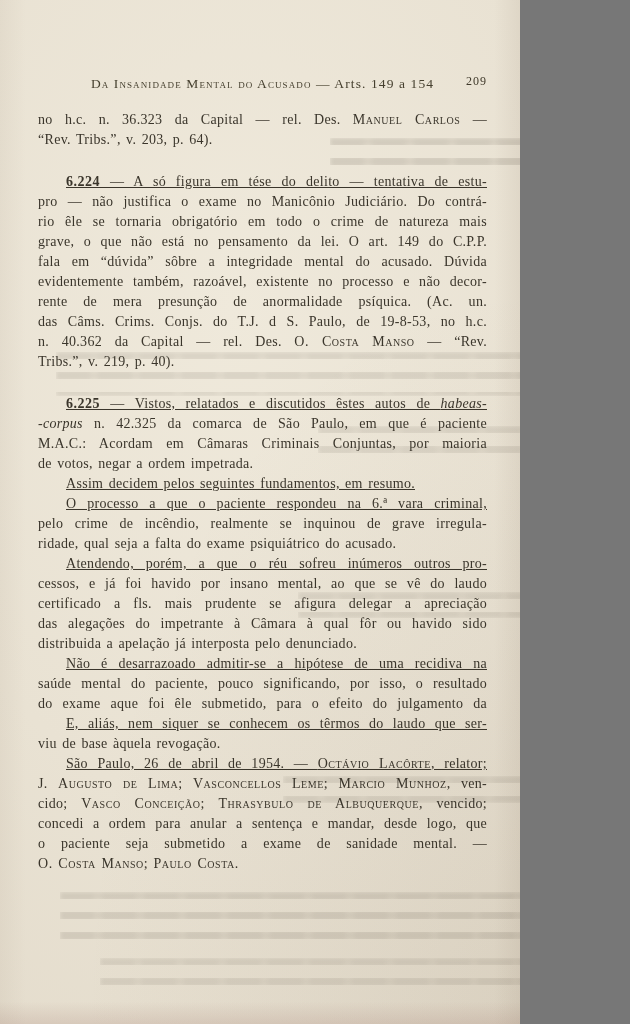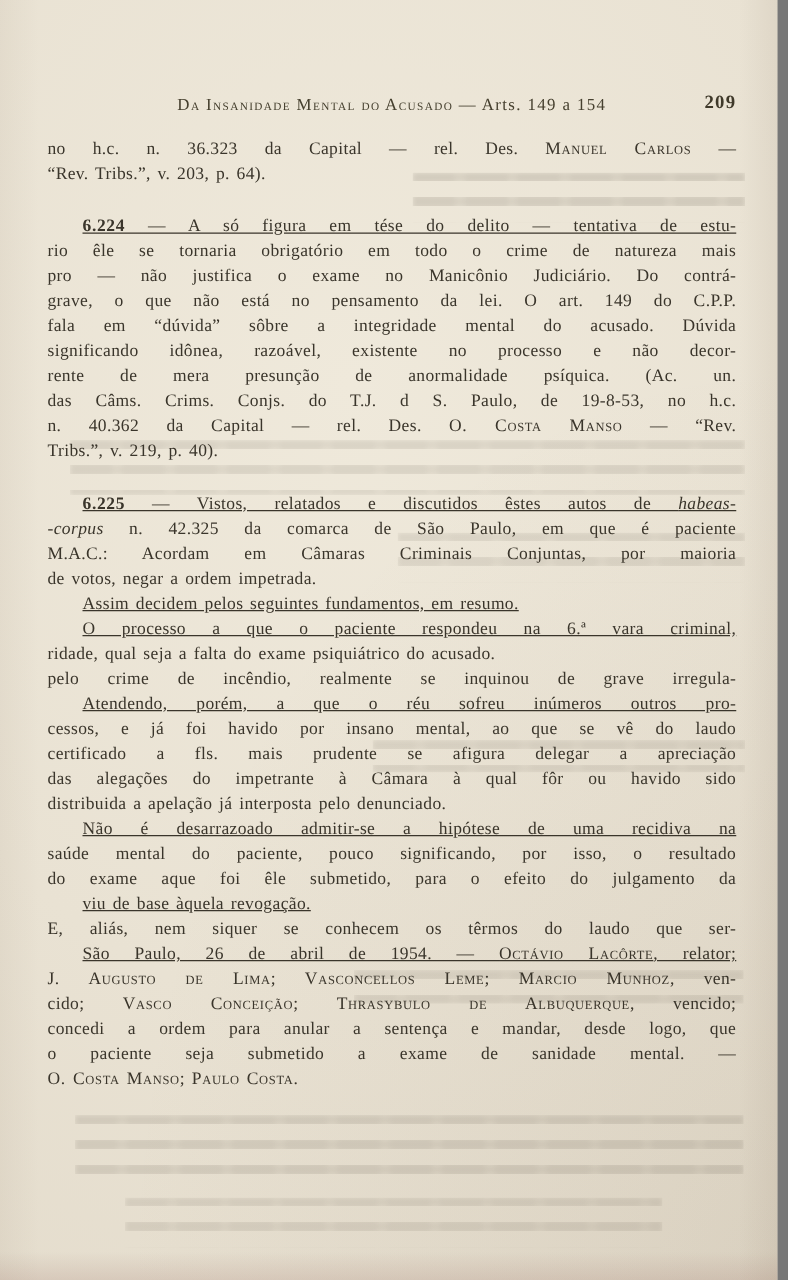--- a/index.html
+++ b/index.html
@@ -1,18 +1,18 @@
 <!DOCTYPE html>
 <html><head>
 <meta charset="utf-8">
 <style>
   html,body { margin:0; padding:0; background:#777; }
   .page {
     position:relative;
-    width:622px; height:1024px;
+    width:520px; height:1024px;
     margin:0;
     background:
       radial-gradient(120% 90% at 45% 30%, #efe9db 0%, #e9e2d3 55%, #e3dbcb 100%);
     font-family:"Liberation Serif","DejaVu Serif",serif;
     color:#3a352b;
     overflow:hidden;
   }
   
   .page::before {
     content:""; position:absolute; inset:0; z-index:0; pointer-events:none;
@@ -27,21 +27,21 @@
     height:18px;
     text-align:center;
     font-size:13.5px;
     letter-spacing:1.1px;
     color:#46402f;
     white-space:nowrap;
   }
   .sc { font-variant:small-caps; }
   .page-number {
     position:absolute; right:0px; top:-2px;
-    font-size:15px; letter-spacing:1px; color:#3f392a;font-weight:bold;
+    font-size:12px; letter-spacing:1px; color:#3f392a;
   }
   .body {
     position:relative; z-index:2;
     margin:16px 33px 0 38px;
     font-size:14px;
     line-height:20px;
     letter-spacing:.3px;
     word-spacing:1.6px;
   }
   .para { margin:0; }
@@ -83,59 +83,59 @@
     <span class="page-number">209</span>
   </div>
 
   <div class="body">
       <div class="para">
         <div class="line"><span class="seg-n">no h.c. n. 36.323 da Capital — rel. Des. </span><span class="seg-sc">Manuel Carlos</span><span class="seg-n"> —</span></div>
         <div class="line last"><span class="seg-n">“Rev. Tribs.”, v. 203, p. 64).</span></div>
       </div>
       <div class="para indent gap">
         <div class="line"><span class="seg-b">6.224</span><span class="seg-n"> — A só figura em tése do delito — tentativa de estu-</span></div>
+        <div class="line"><span class="seg-n">pro — não justifica o exame no Manicônio Judiciário. Do contrá-</span></div>
         <div class="line"><span class="seg-n">rio êle se tornaria obrigatório em todo o crime de natureza mais</span></div>
-        <div class="line"><span class="seg-n">pro — não justifica o exame no Manicônio Judiciário. Do contrá-</span></div>
         <div class="line"><span class="seg-n">grave, o que não está no pensamento da lei. O art. 149 do C.P.P.</span></div>
         <div class="line"><span class="seg-n">fala em “dúvida” sôbre a integridade mental do acusado. Dúvida</span></div>
-        <div class="line"><span class="seg-n">significando idônea, razoável, existente no processo e não decor-</span></div>
+        <div class="line"><span class="seg-n">evidentemente também, razoável, existente no processo e não decor-</span></div>
         <div class="line"><span class="seg-n">rente de mera presunção de anormalidade psíquica. (Ac. un.</span></div>
         <div class="line"><span class="seg-n">das Câms. Crims. Conjs. do T.J. d S. Paulo, de 19-8-53, no h.c.</span></div>
         <div class="line"><span class="seg-n">n. 40.362 da Capital — rel. Des. </span><span class="seg-sc">O. Costa Manso</span><span class="seg-n"> — “Rev.</span></div>
         <div class="line last"><span class="seg-n">Tribs.”, v. 219, p. 40).</span></div>
       </div>
       <div class="para indent gap">
         <div class="line"><span class="seg-b">6.225</span><span class="seg-n"> — Vistos, relatados e discutidos êstes autos de </span><span class="seg-i">habeas-</span></div>
         <div class="line"><span class="seg-i">-corpus</span><span class="seg-n"> n. 42.325 da comarca de São Paulo, em que é paciente</span></div>
         <div class="line"><span class="seg-n">M.A.C.: Acordam em Câmaras Criminais Conjuntas, por maioria</span></div>
         <div class="line last"><span class="seg-n">de votos, negar a ordem impetrada.</span></div>
       </div>
       <div class="para indent">
         <div class="line last"><span class="seg-n">Assim decidem pelos seguintes fundamentos, em resumo.</span></div>
       </div>
       <div class="para indent">
         <div class="line"><span class="seg-n">O processo a que o paciente respondeu na 6.ª vara criminal,</span></div>
+        <div class="line"><span class="seg-n">pelo crime de incêndio, realmente se inquinou de grave irregula-</span></div>
         <div class="line last"><span class="seg-n">ridade, qual seja a falta do exame psiquiátrico do acusado.</span></div>
-        <div class="line"><span class="seg-n">pelo crime de incêndio, realmente se inquinou de grave irregula-</span></div>
       </div>
       <div class="para indent">
         <div class="line"><span class="seg-n">Atendendo, porém, a que o réu sofreu inúmeros outros pro-</span></div>
         <div class="line"><span class="seg-n">cessos, e já foi havido por insano mental, ao que se vê do laudo</span></div>
         <div class="line"><span class="seg-n">certificado a fls. mais prudente se afigura delegar a apreciação</span></div>
         <div class="line"><span class="seg-n">das alegações do impetrante à Câmara à qual fôr ou havido sido</span></div>
         <div class="line last"><span class="seg-n">distribuida a apelação já interposta pelo denunciado.</span></div>
       </div>
       <div class="para indent">
         <div class="line"><span class="seg-n">Não é desarrazoado admitir-se a hipótese de uma recidiva na</span></div>
         <div class="line"><span class="seg-n">saúde mental do paciente, pouco significando, por isso, o resultado</span></div>
         <div class="line"><span class="seg-n">do exame aque foi êle submetido, para o efeito do julgamento da</span></div>
       </div>
       <div class="para indent">
+        <div class="line"><span class="seg-n">E, aliás, nem siquer se conhecem os têrmos do laudo que ser-</span></div>
         <div class="line last"><span class="seg-n">viu de base àquela revogação.</span></div>
-        <div class="line"><span class="seg-n">E, aliás, nem siquer se conhecem os têrmos do laudo que ser-</span></div>
       </div>
       <div class="para indent">
         <div class="line"><span class="seg-n">São Paulo, 26 de abril de 1954. — </span><span class="seg-sc">Octávio Lacôrte</span><span class="seg-n">, relator;</span></div>
         <div class="line"><span class="seg-n">J. </span><span class="seg-sc">Augusto de Lima</span><span class="seg-n">; </span><span class="seg-sc">Vasconcellos Leme</span><span class="seg-n">; </span><span class="seg-sc">Marcio Munhoz</span><span class="seg-n">, ven-</span></div>
         <div class="line"><span class="seg-n">cido; </span><span class="seg-sc">Vasco Conceição</span><span class="seg-n">; </span><span class="seg-sc">Thrasybulo de Albuquerque</span><span class="seg-n">, vencido;</span></div>
         <div class="line"><span class="seg-n">concedi a ordem para anular a sentença e mandar, desde logo, que</span></div>
         <div class="line"><span class="seg-n">o paciente seja submetido a exame de sanidade mental. —</span></div>
         <div class="line last"><span class="seg-sc">O. Costa Manso</span><span class="seg-n">; </span><span class="seg-sc">Paulo Costa</span><span class="seg-n">.</span></div>
       </div>
     </div>

